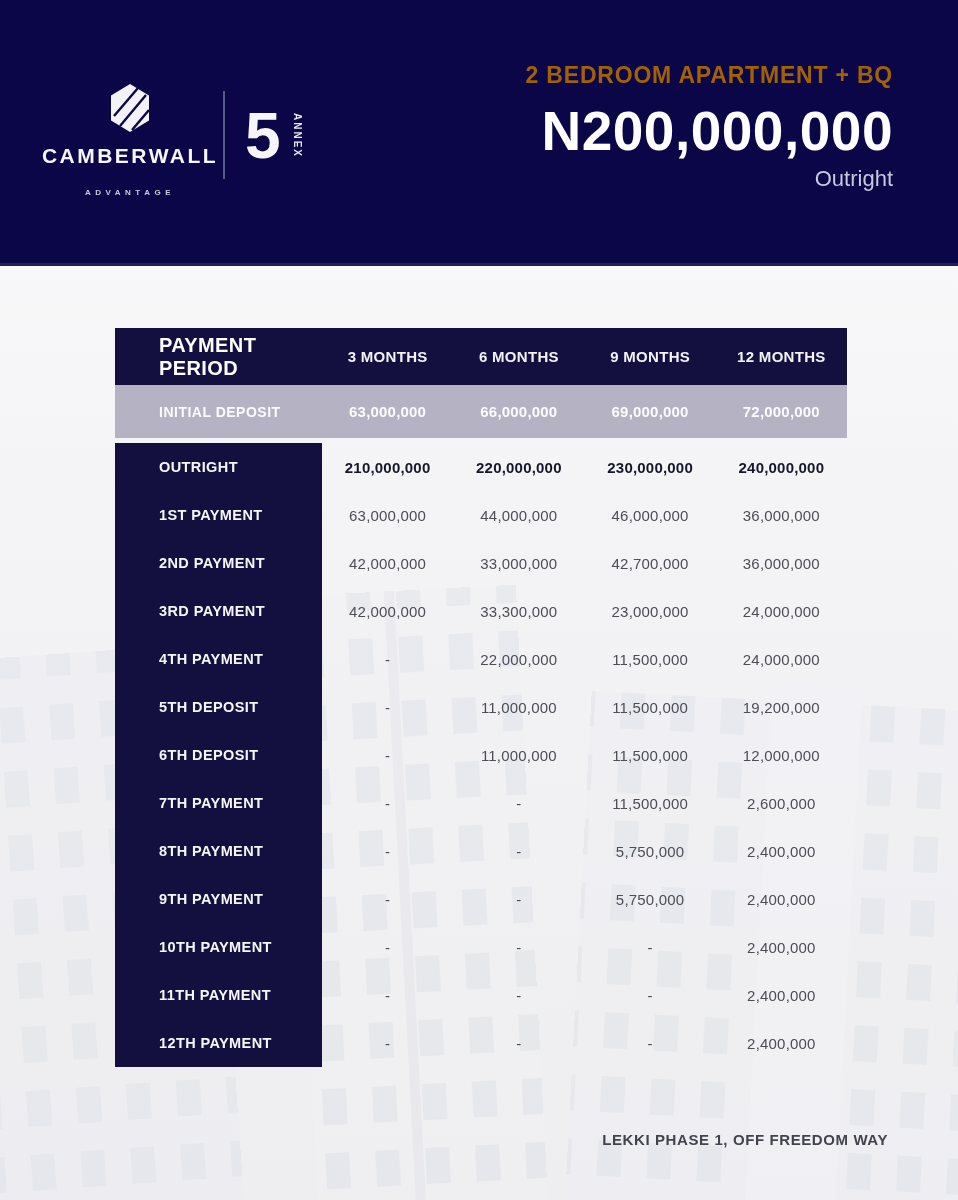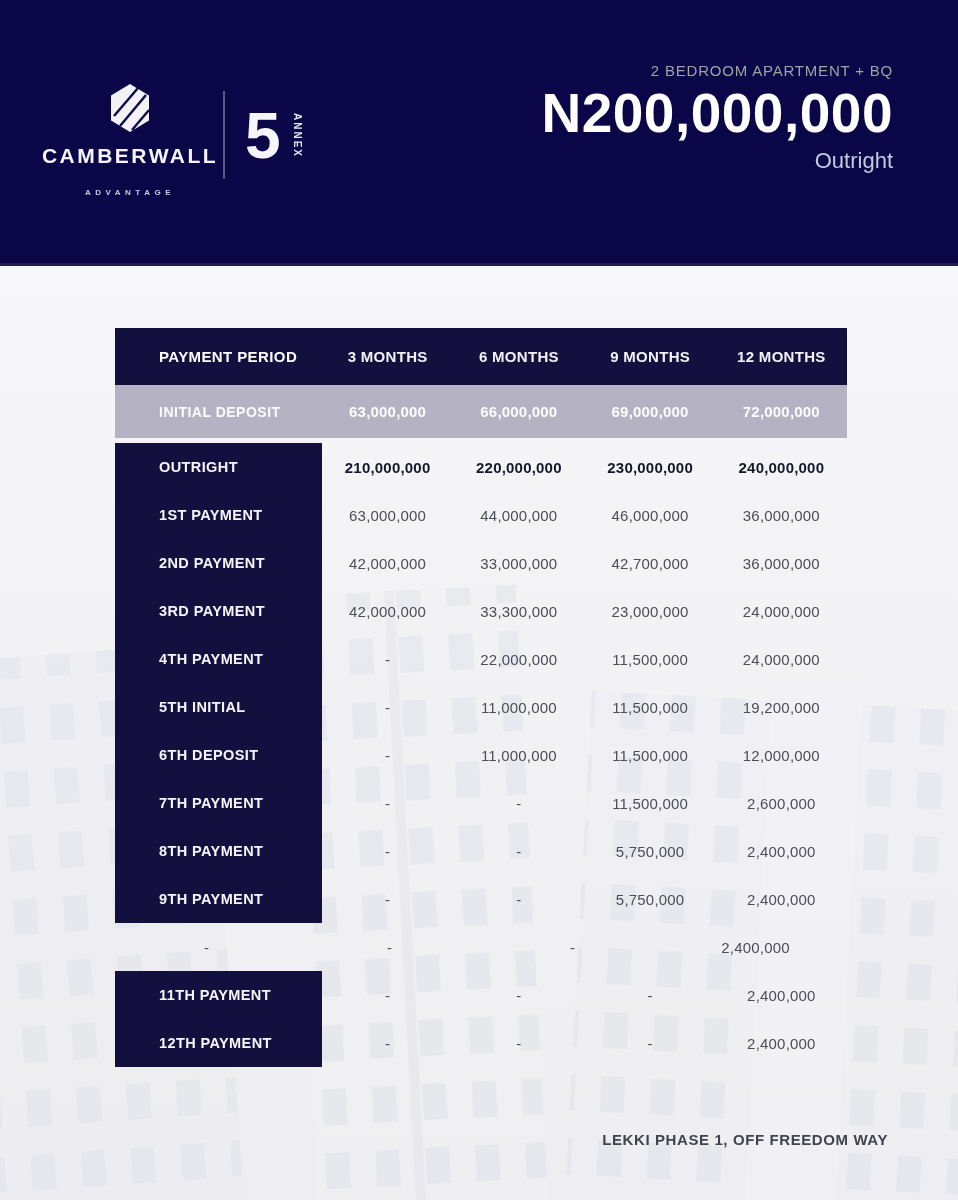--- a/index.html
+++ b/index.html
@@ -21,33 +21,33 @@
   .brand-name { color:#f5f5fa; font-size:21px; font-weight:bold; letter-spacing:2.5px; }
   .brand-sub  { color:#c9cadd; font-size:8px; font-weight:bold; letter-spacing:4.5px; margin-top:20px; }
   .logo-divider { width:2px; height:88px; background:#565b86; margin:0 20px 10px 18px; }
   .phase-wrap { display:flex; align-items:center; margin-top:-8px; }
   .phase-number { color:#f5f5fa; font-size:64px; font-weight:800; line-height:1; }
   .phase-annex {
     color:#e8e9f2; font-size:10px; font-weight:bold; letter-spacing:2px;
     transform:rotate(90deg); transform-origin:center; margin-left:-6px;
   }
   .offer-block { position:absolute; right:65px; top:62px; text-align:right; }
-  .offer-unit { color:#a3a3a3; font-size:15px; font-weight:400; letter-spacing:0.8px; }
-  .offer-price { color:#ffffff; font-size:55px; font-weight:800; letter-spacing:0.5px; margin-top:4px; line-height:1.1; }
+  .offer-unit { color:#a16207; font-size:23px; font-weight:700; letter-spacing:0.8px; }
+  .offer-price { color:#ffffff; font-size:55px; font-weight:800; letter-spacing:0.5px; margin-top:12px; line-height:1.1; }
   .offer-qualifier { color:#c7c9de; font-size:22px; font-weight:300; margin-top:4px; }
 
   
   .watermark { position:absolute; left:0; top:560px; width:958px; height:640px; pointer-events:none; }
 
   
   .pricing-table { position:absolute; left:115px; top:328px; width:732px; }
   .t-header {
     display:flex; background:#131040; height:57px; align-items:center;
   }
-  .t-header .t-label { color:#ffffff; font-size:15px; font-weight:bold; letter-spacing:0.4px; }
+  .t-header .t-label { color:#ffffff; font-size:20px; font-weight:bold; letter-spacing:0.4px; }
   .t-header .t-val { color:#f2f2f7; font-size:15px; font-weight:bold; letter-spacing:0.3px; }
   .t-deposit {
     display:flex; background:#b5b3c3; height:53px; align-items:center; margin-bottom:5px;
   }
   .t-deposit .t-label { color:#fbfbfd; font-size:14px; font-weight:bold; letter-spacing:0.5px; }
   .t-deposit .t-val { color:#fcfcfe; font-size:15px; font-weight:bold; letter-spacing:0.2px; }
   .t-row { display:flex; height:48px; align-items:stretch; }
   .t-label {
     width:207px; flex:0 0 207px; padding-left:44px;
     display:flex; align-items:center;
@@ -177,21 +177,21 @@
 
     <div class="t-row">
       <div class="t-label">4TH PAYMENT</div>
       <div class="t-val">-</div>
       <div class="t-val">22,000,000</div>
       <div class="t-val">11,500,000</div>
       <div class="t-val">24,000,000</div>
     </div>
 
     <div class="t-row">
-      <div class="t-label">5TH INITIAL</div>
+      <div class="t-label">5TH DEPOSIT</div>
       <div class="t-val">-</div>
       <div class="t-val">11,000,000</div>
       <div class="t-val">11,500,000</div>
       <div class="t-val">19,200,000</div>
     </div>
 
     <div class="t-row">
       <div class="t-label">6TH DEPOSIT</div>
       <div class="t-val">-</div>
       <div class="t-val">11,000,000</div>
@@ -217,20 +217,21 @@
 
     <div class="t-row">
       <div class="t-label">9TH PAYMENT</div>
       <div class="t-val">-</div>
       <div class="t-val">-</div>
       <div class="t-val">5,750,000</div>
       <div class="t-val">2,400,000</div>
     </div>
 
     <div class="t-row">
+      <div class="t-label">10TH PAYMENT</div>
       <div class="t-val">-</div>
       <div class="t-val">-</div>
       <div class="t-val">-</div>
       <div class="t-val">2,400,000</div>
     </div>
 
     <div class="t-row">
       <div class="t-label">11TH PAYMENT</div>
       <div class="t-val">-</div>
       <div class="t-val">-</div>

